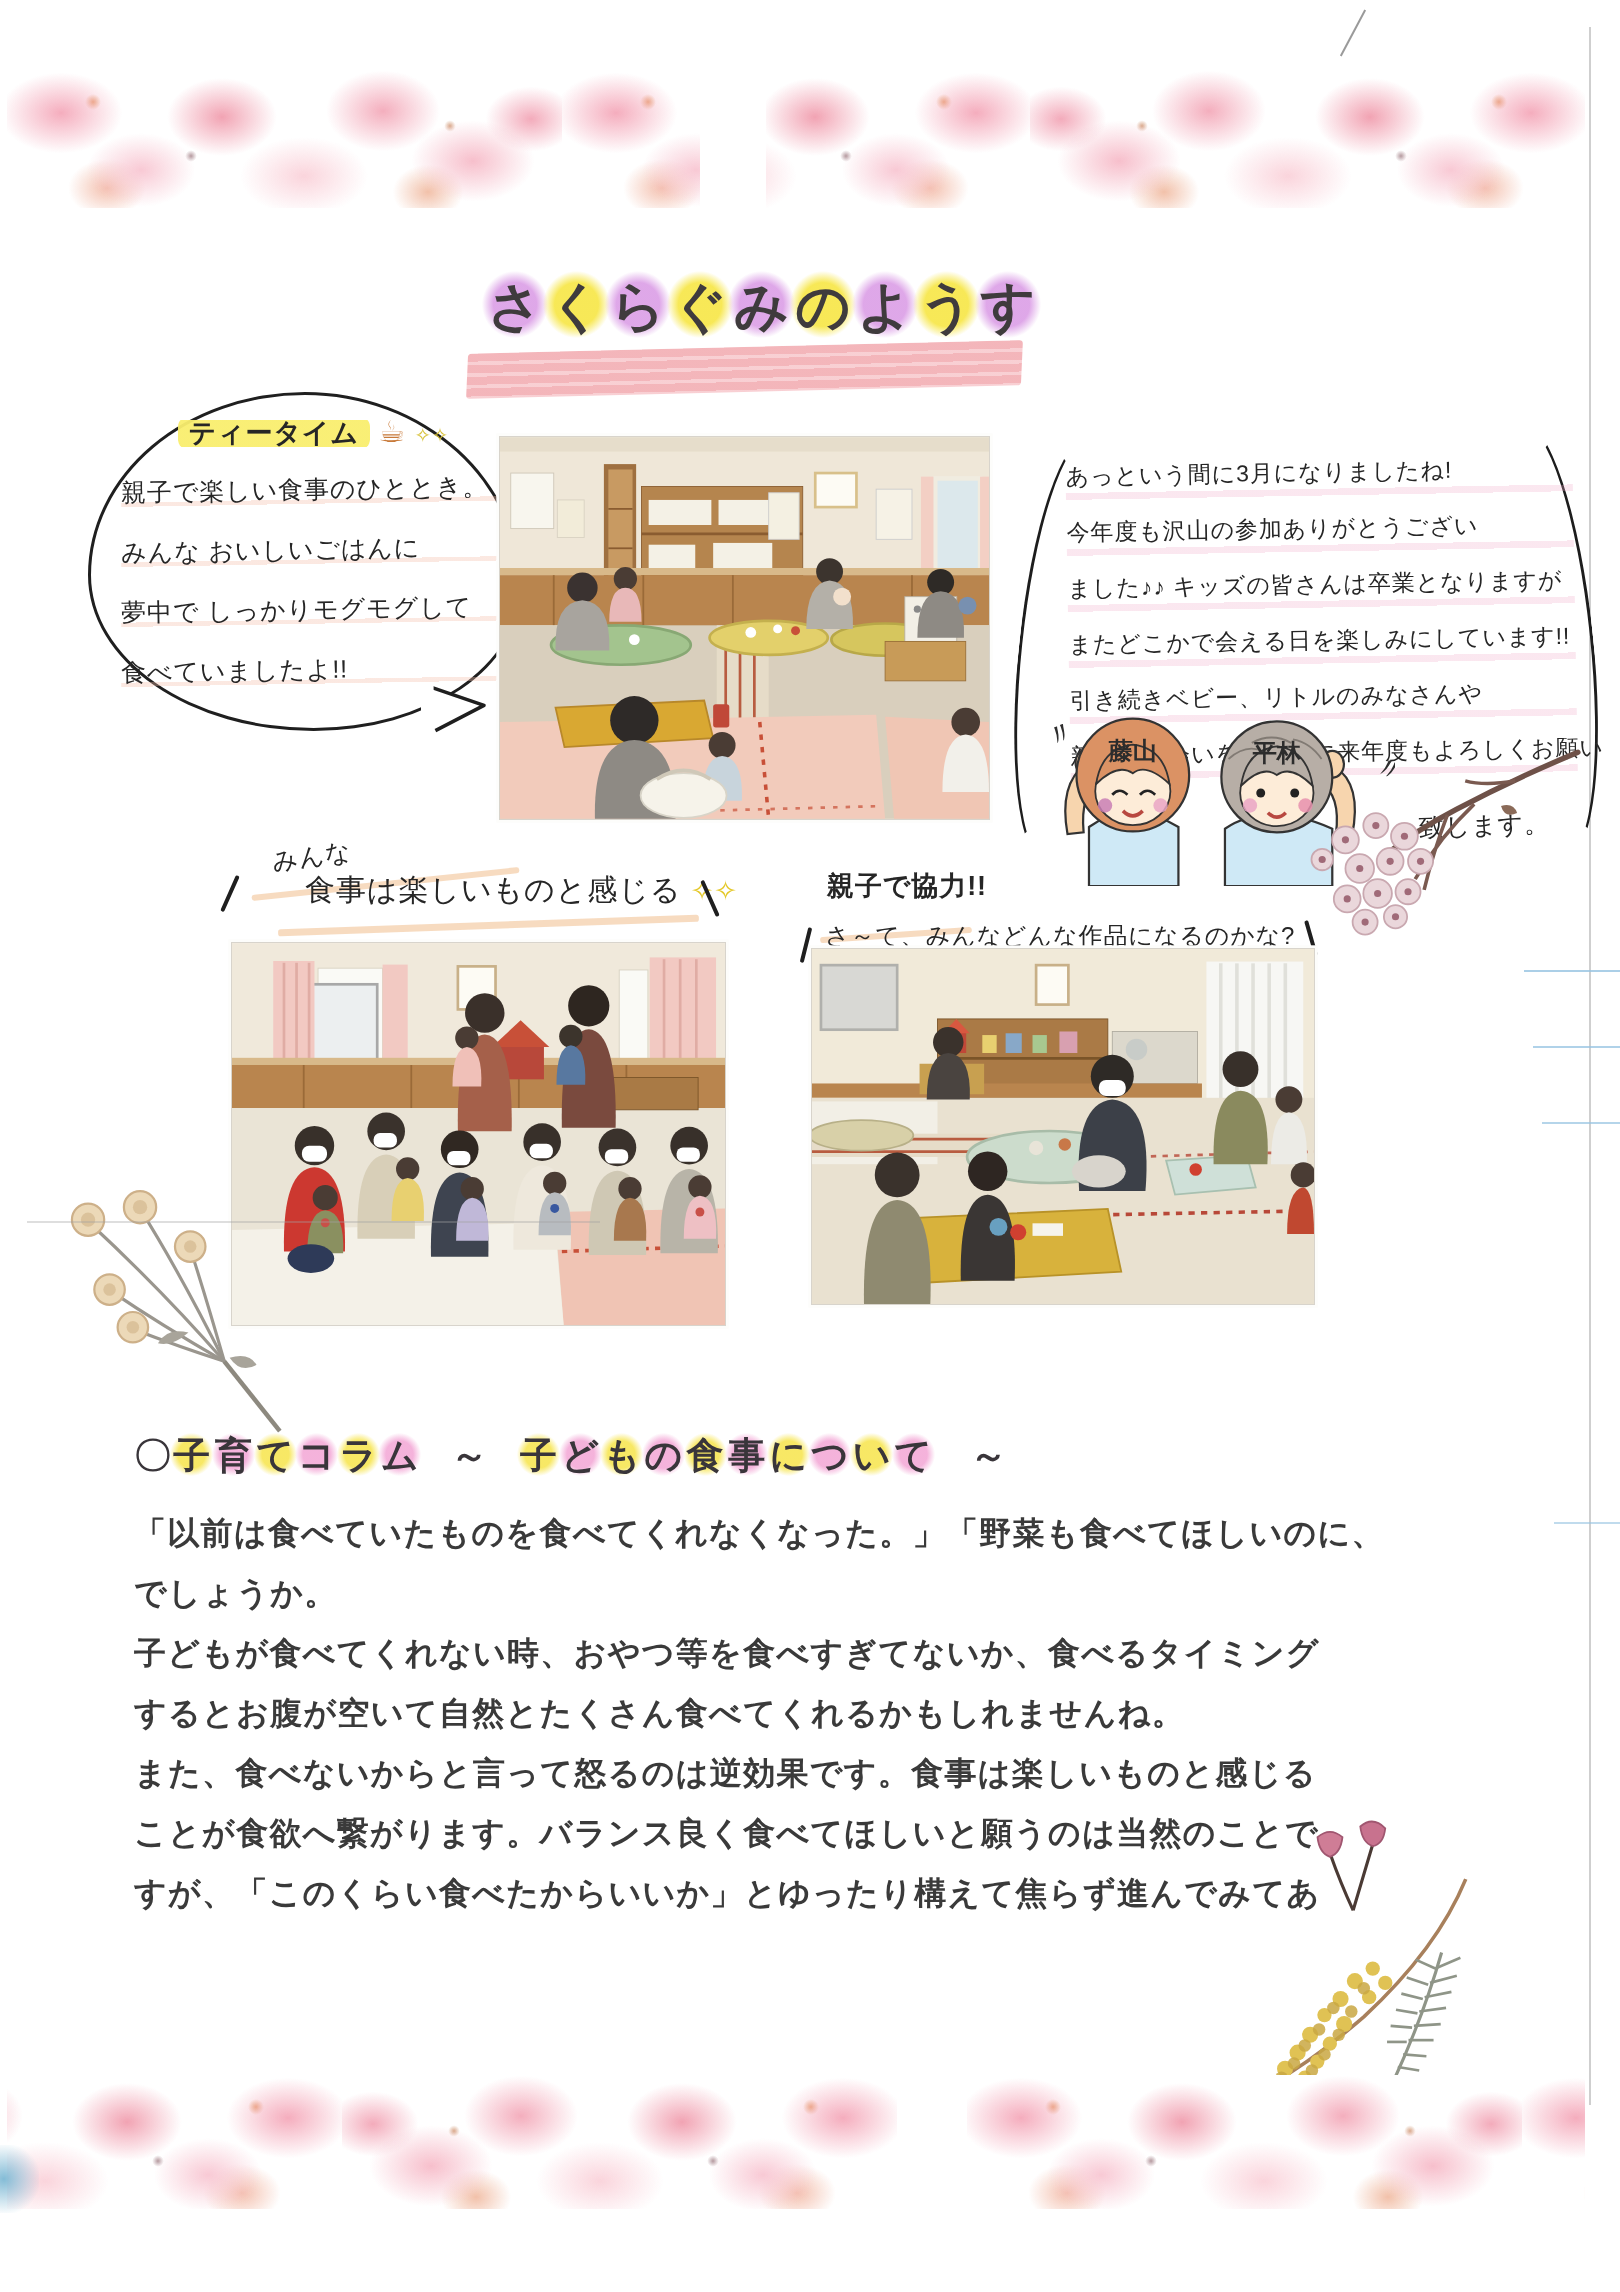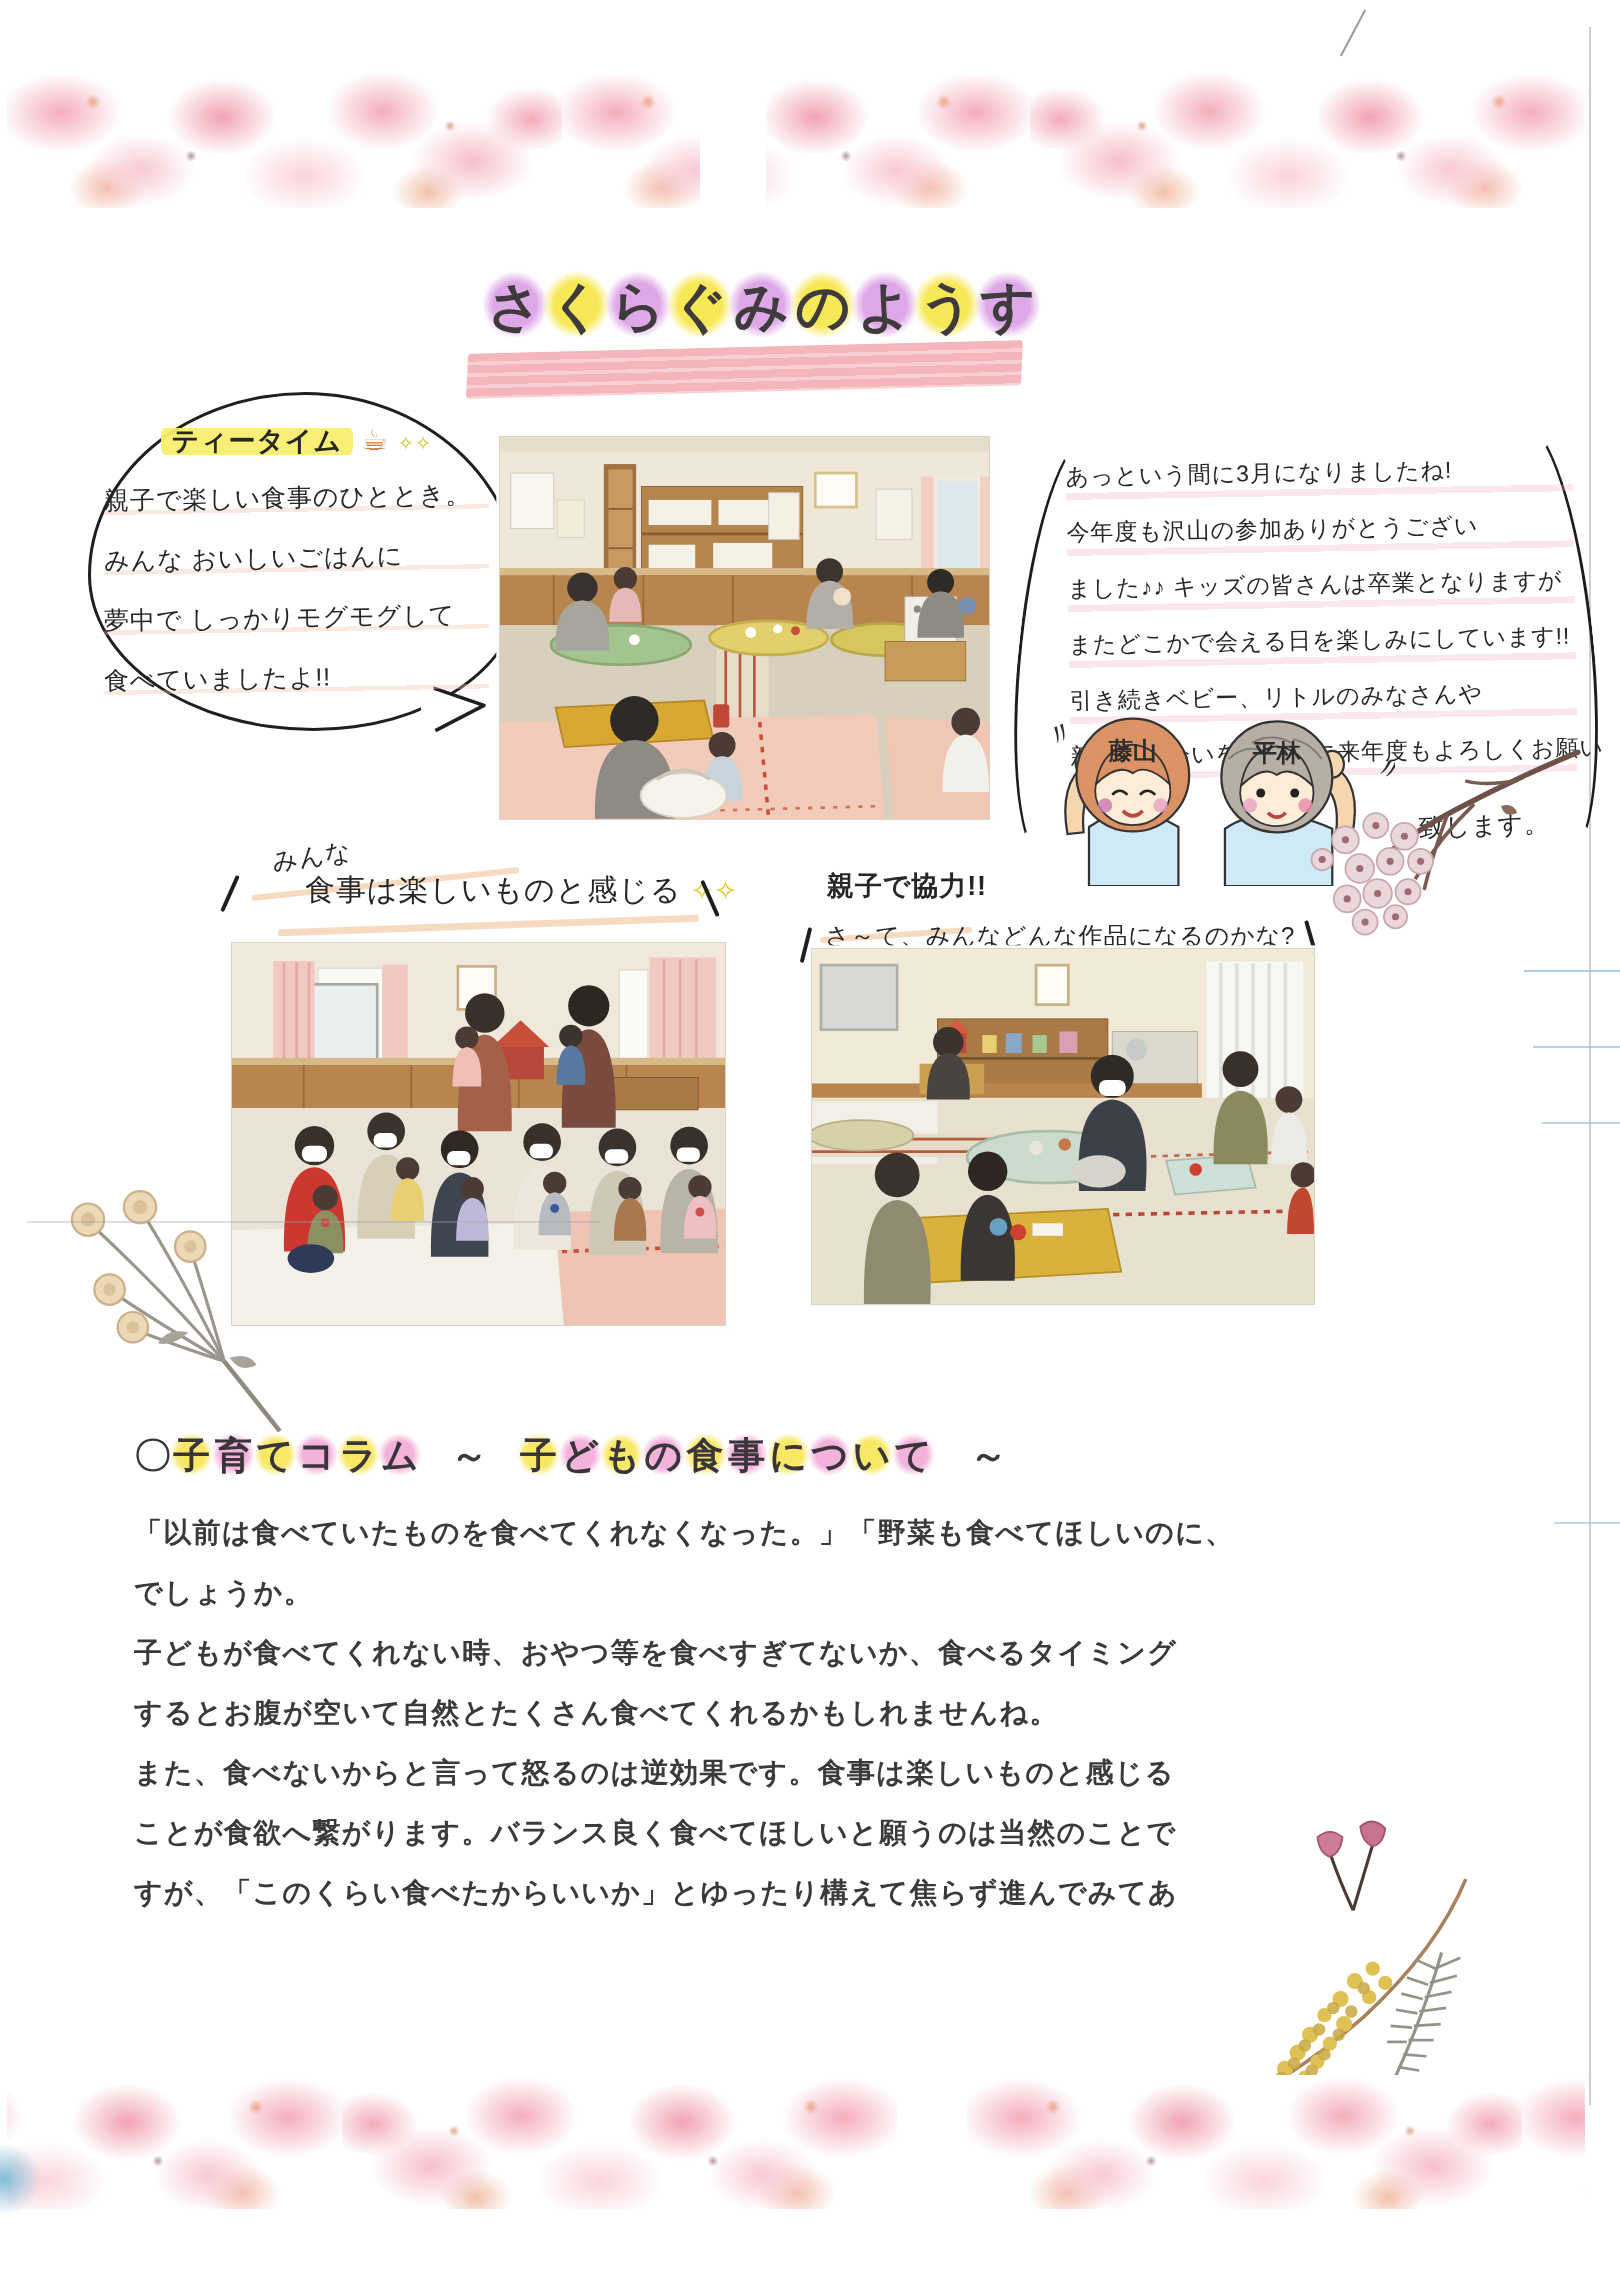--- a/index.html
+++ b/index.html
@@ -47,21 +47,21 @@
   .bubble-left{border:3.6px solid #1f1f1f;background:#fff;
     border-radius:50% 50% 48% 52% / 54% 58% 42% 46%;}
   .arc{border:3.6px solid transparent;border-radius:50%;}
   .arc.l{border-left-color:#1d1d1d;}
   .arc.r{border-right-color:#1d1d1d;}
 
   .tick{background:#1f1f1f;width:3.6px;border-radius:1.8px;}
   .orange-stroke{background:rgba(240,190,140,.55);border-radius:2.7px;}
 
   .gothic{font-weight:bold;color:#3a3a3a;}
-  .body-line{font-size:28px;line-height:60px;letter-spacing:1.3px;white-space:nowrap;}
+  .body-line{font-size:32px;line-height:60px;letter-spacing:1.3px;white-space:nowrap;}
 
   .hl-seg span{display:inline-block;width:47px;height:47px;line-height:49px;margin:0 -2.7px;
     text-align:center;font-size:37px;font-weight:bold;color:#39353a;border-radius:50%;}
   .hl-seg span:nth-child(odd){background:radial-gradient(closest-side,rgba(247,230,88,.92) 58%,rgba(247,230,88,0) 92%);}
   .hl-seg span:nth-child(even){background:radial-gradient(closest-side,rgba(243,168,214,.88) 58%,rgba(243,168,214,0) 92%);}
   .hsym{font-size:37px;font-weight:bold;color:#39353a;vertical-align:top;line-height:49px;}
 
   .photo{border:0.9px solid #d8d4cc;background:#fff;box-shadow:0 0 0 2.7px #fdfdfb;}
   .faint{position:absolute;}
 </style>
@@ -87,21 +87,21 @@
       <span>う</span>
       <span>す</span>
     </div>
   <div class="abs tape" style="left:467px;top:347px;width:555px;height:45px;"></div>
 
   <div class="abs bubble-left" style="left:88px;top:392px;width:428px;height:333px;"></div>
   <svg class="abs" style="left:421px;top:682px;" width="72" height="54" viewBox="0 0 80 60">
     <path d="M6,4 L70,26 L16,54" fill="#ffffff" stroke="#1f1f1f" stroke-width="4" stroke-linejoin="round"></path>
     <rect x="0" y="0" width="14" height="60" fill="#ffffff"></rect>
   </svg>
-  <div class="abs hand" style="left:104px;top:414px;width:385px;margin-top:8px;">
+  <div class="abs hand" style="left:121px;top:414px;width:385px;">
     <div style="text-align:center;font-size:27px;font-weight:bold;">
       <span class="hl-yellow">ティータイム</span>
       <span style="color:#c87a3a;font-size:30px;">☕</span>
       <span style="color:#d8c23a;font-size:19.7px;">✧✧</span>
     </div>
     <div class="mline" style="font-size:25px;margin-top:21.5px;transform:rotate(-1deg);">親子で楽しい食事のひととき。</div>
     <div class="mline" style="font-size:25px;margin-top:27px;transform:rotate(-1deg);">みんな おいしいごはんに</div>
     <div class="mline" style="font-size:25px;margin-top:27px;transform:rotate(-1deg);">夢中で しっかりモグモグして</div>
     <div class="mline" style="font-size:25px;margin-top:27px;transform:rotate(-1deg);">食べていましたよ!!</div>
   </div>

